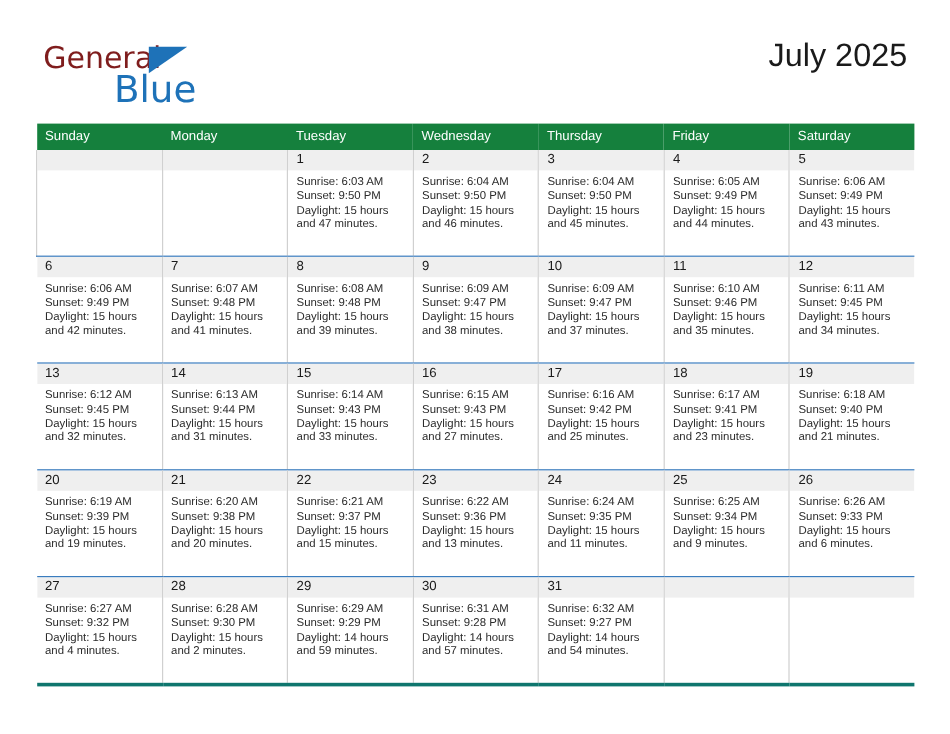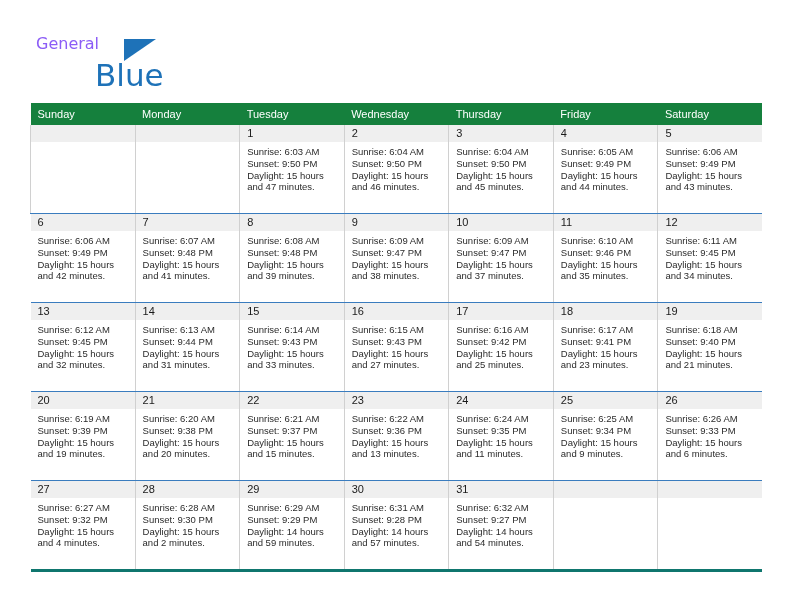--- a/index.html
+++ b/index.html
@@ -37,23 +37,23 @@
     position: absolute;
     left: 36px;
     top: 36px;
     width: 200px;
     height: 52px;
   }
   .brand-general {
     position: absolute;
     left: 0;
     top: 0;
-    font-size: 16px;
+    font-size: 25px;
     letter-spacing: 0px;
-    color: #8b5cf6;
+    color: #7f1d1d;
     font-family: "DejaVu Sans", sans-serif;
     line-height: 1;
   }
   .brand-flag {
     position: absolute;
     left: 88px;
     top: 3px;
     width: 0;
     height: 0;
     border-left: 32px solid #1e72b8;
@@ -151,20 +151,21 @@
 
   <div class="header">
 
     <div class="brand">
       <span class="brand-general">General</span>
       <span class="brand-flag"></span>
       <span class="brand-blue">Blue</span>
     </div>
 
     <div class="title-block">
+      <div class="cal-title">July 2025</div>
     </div>
 
   </div>
 
   <table class="calendar">
     <colgroup>
       <col>
         <col>
         <col>
         <col>

